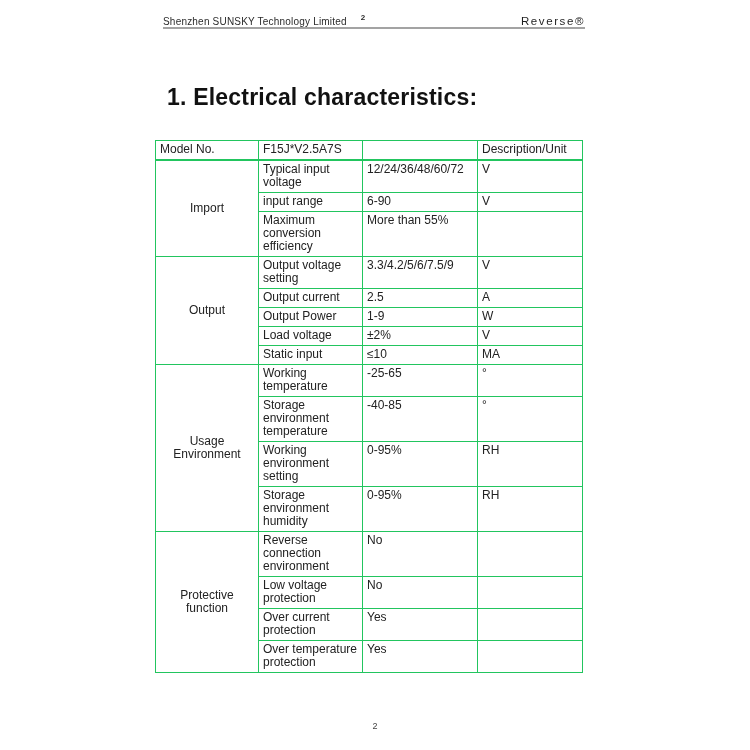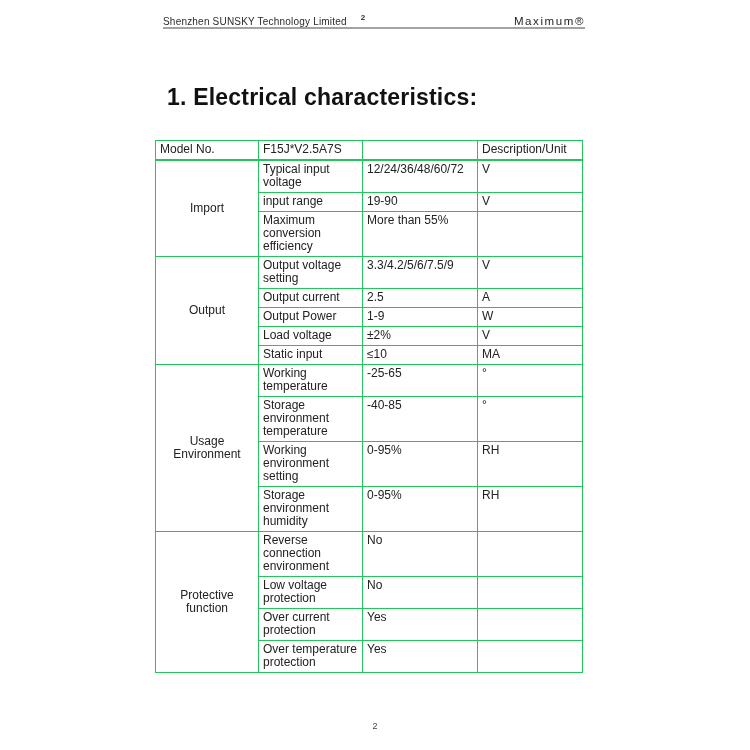--- a/index.html
+++ b/index.html
@@ -97,21 +97,21 @@
     color: #444444;
   }
 </style>
 </head>
 <body>
 
 <div class="page">
 
   <div class="doc-header">
     <span class="company"><span>Shenzhen SUNSKY Technology Limited</span><sup>2</sup></span>
-    <span class="brand">Maximum®</span>
+    <span class="brand">Reverse®</span>
   </div>
 
   <h1 class="page-title">1. Electrical characteristics:</h1>
 
   <table class="spec">
     <colgroup>
       <col class="c1">
         <col class="c2">
         <col class="c3">
         <col class="c4">
@@ -127,21 +127,21 @@
     <tbody>
 
       <tr>
         <td class="group" rowspan="3">Import</td>
         <td>Typical input voltage</td>
         <td>12/24/36/48/60/72</td>
         <td class="unit">V</td>
       </tr>
       <tr>
         <td>input range</td>
-        <td>19-90</td>
+        <td>6-90</td>
         <td class="unit">V</td>
       </tr>
       <tr>
         <td>Maximum conversion efficiency</td>
         <td>More than 55%</td>
         <td class="unit"></td>
       </tr>
 
       <tr>
         <td class="group" rowspan="5">Output</td>

